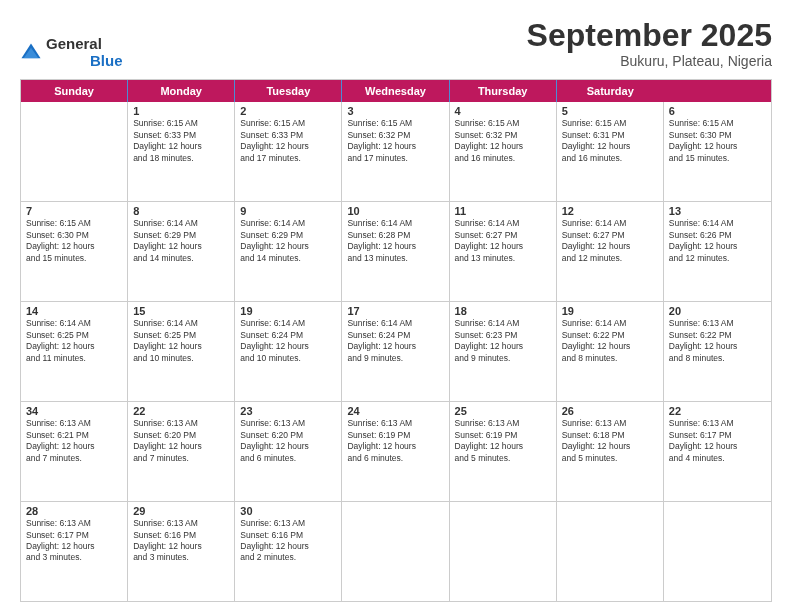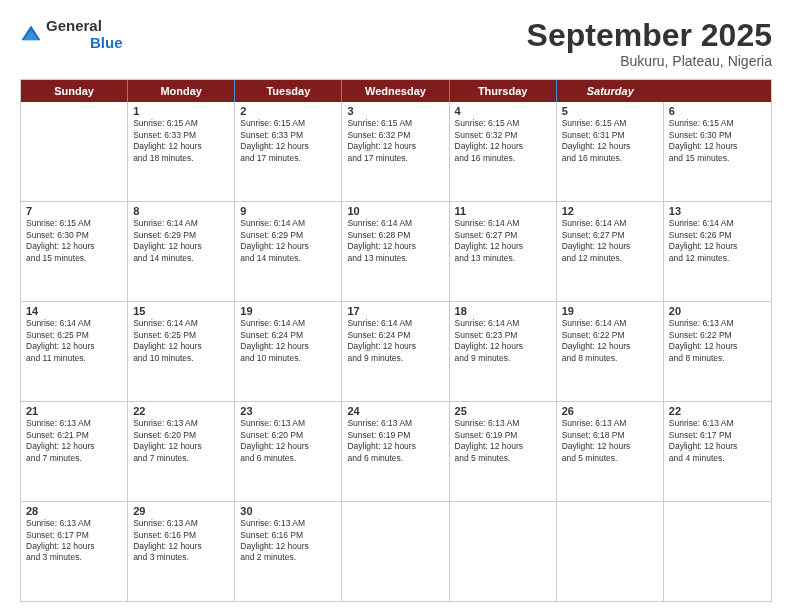--- a/index.html
+++ b/index.html
@@ -13,21 +13,21 @@
     .page {
       width: 792px;
       height: 612px;
       padding: 18px 20px 10px 20px;
       display: flex;
       flex-direction: column;
     }
     .header {
       display: flex;
       justify-content: space-between;
-      align-items: flex-start;
+      align-items: flex-end;
       margin-bottom: 10px;
     }
     .logo {
       display: flex;
       align-items: center;
       gap: 4px;
     }
     .logo-text {
       display: flex;
       flex-direction: column;
@@ -63,31 +63,31 @@
     }
     .calendar {
       flex: 1;
       display: flex;
       flex-direction: column;
       border: 1px solid #ccc;
     }
     .cal-header {
       display: grid;
       grid-template-columns: repeat(7, 1fr);
-      background: #7f1d1d;
+      background: #be185d;
     }
     .cal-header-cell {
       color: #fff;
       font-size: 11px;
       font-weight: bold;
       text-align: center;
       padding: 5px 2px;
       border-right: 1px solid #4a8dd5;
     }
-    .cal-header-cell:last-child { border-right: none; font-style: italic; }
+    .cal-header-cell:last-child { border-right: none; }
     .cal-body {
       flex: 1;
       display: flex;
       flex-direction: column;
     }
     .cal-row {
       display: grid;
       grid-template-columns: repeat(7, 1fr);
       flex: 1;
       border-top: 1px solid #ccc;
@@ -290,21 +290,21 @@
           <div class="cal-cell">
             <span class="day-num">20</span>
             <div class="day-info" style="white-space: pre-line;">Sunrise: 6:13 AM
 Sunset: 6:22 PM
 Daylight: 12 hours
 and 8 minutes.</div>
           </div>
         </div>
         <div class="cal-row">
           <div class="cal-cell">
-            <span class="day-num">21</span>
+            <span class="day-num">34</span>
             <div class="day-info" style="white-space: pre-line;">Sunrise: 6:13 AM
 Sunset: 6:21 PM
 Daylight: 12 hours
 and 7 minutes.</div>
           </div>
           <div class="cal-cell">
             <span class="day-num">22</span>
             <div class="day-info" style="white-space: pre-line;">Sunrise: 6:13 AM
 Sunset: 6:20 PM
 Daylight: 12 hours

